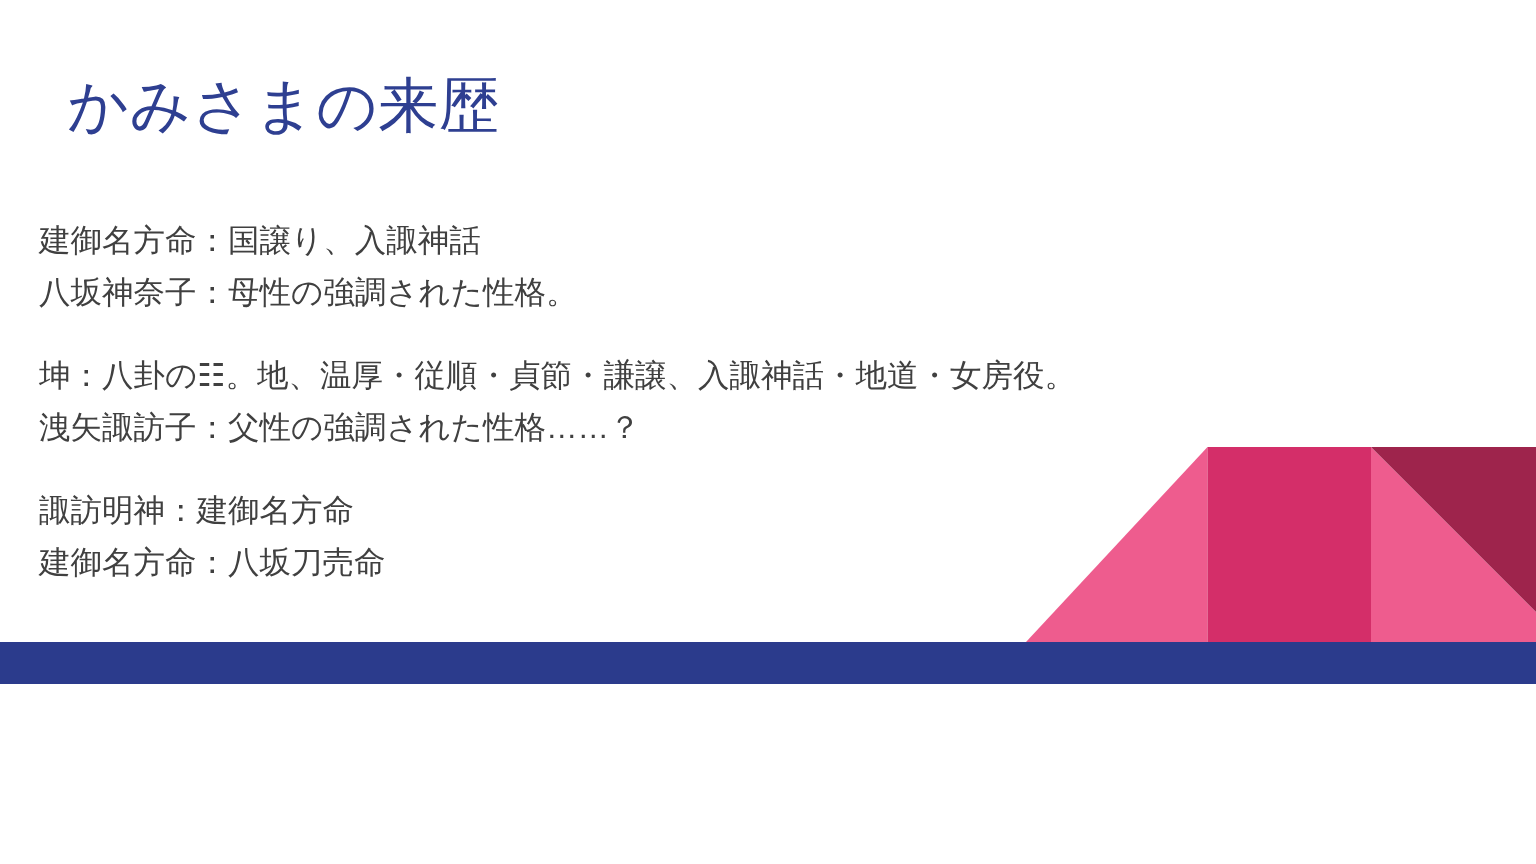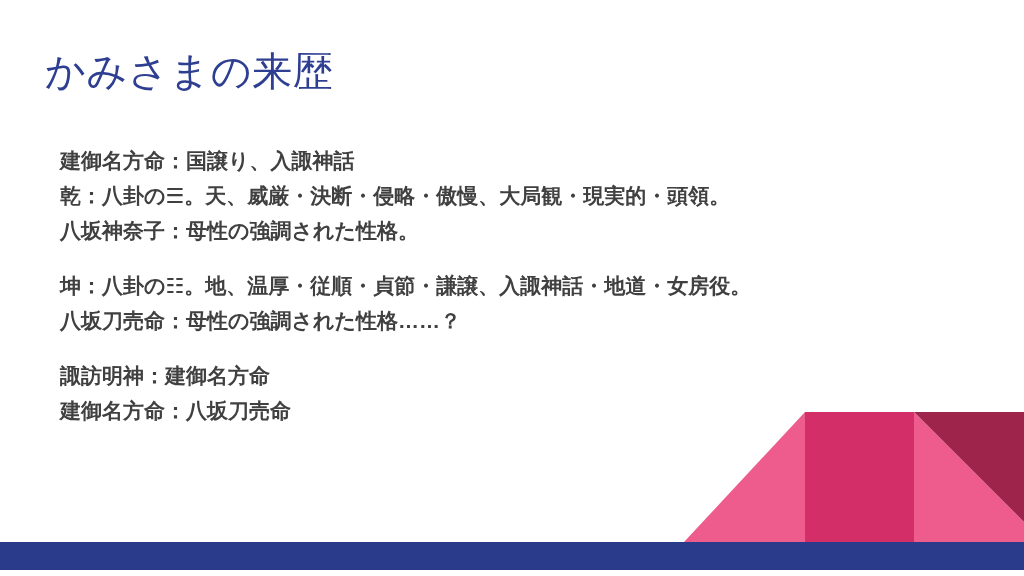--- a/index.html
+++ b/index.html
@@ -13,21 +13,21 @@
     font-family: "Liberation Sans", "DejaVu Sans", sans-serif;
     overflow: hidden;
     position: relative;
   }
 
   #slide {
     position: absolute;
     left: 0;
     top: 0;
     width: 1024px;
-    height: 570px;
+    height: 456px;
     background: #ffffff;
     overflow: hidden;
   }
 
   
   #slide-title {
     position: absolute;
     left: 45px;
     top: 47px;
     width: 900px;
@@ -35,24 +35,23 @@
     line-height: 48px;
     font-weight: 400;
     color: #2E3F91;
     letter-spacing: 0.5px;
     white-space: nowrap;
   }
 
   
   #body-content {
     position: absolute;
-    left: 60px;
+    left: 26px;
     top: 143px;
     width: 940px;
-    font-weight: bold;
   }
   .para-group {
     margin: 0 0 20px 0;
   }
   .para-group:last-child {
     margin-bottom: 0;
   }
   .body-line {
     font-size: 21px;
     line-height: 35px;
@@ -83,27 +82,26 @@
 <body>
 
 <div id="slide">
 
   <div id="slide-title">かみさまの来歴</div>
 
   <div id="body-content">
 
     <div class="para-group">
       <div class="body-line">建御名方命：国譲り、入諏神話</div>
-      <div class="body-line">乾：八卦の☰。天、威厳・決断・侵略・傲慢、大局観・現実的・頭領。</div>
       <div class="body-line">八坂神奈子：母性の強調された性格。</div>
     </div>
 
     <div class="para-group">
       <div class="body-line">坤：八卦の☷。地、温厚・従順・貞節・謙譲、入諏神話・地道・女房役。</div>
-      <div class="body-line">八坂刀売命：母性の強調された性格……？</div>
+      <div class="body-line">洩矢諏訪子：父性の強調された性格……？</div>
     </div>
 
     <div class="para-group">
       <div class="body-line">諏訪明神：建御名方命</div>
       <div class="body-line">建御名方命：八坂刀売命</div>
     </div>
 
   </div>
 
   <svg id="corner-decoration" viewBox="0 0 340 130" preserveAspectRatio="none">

